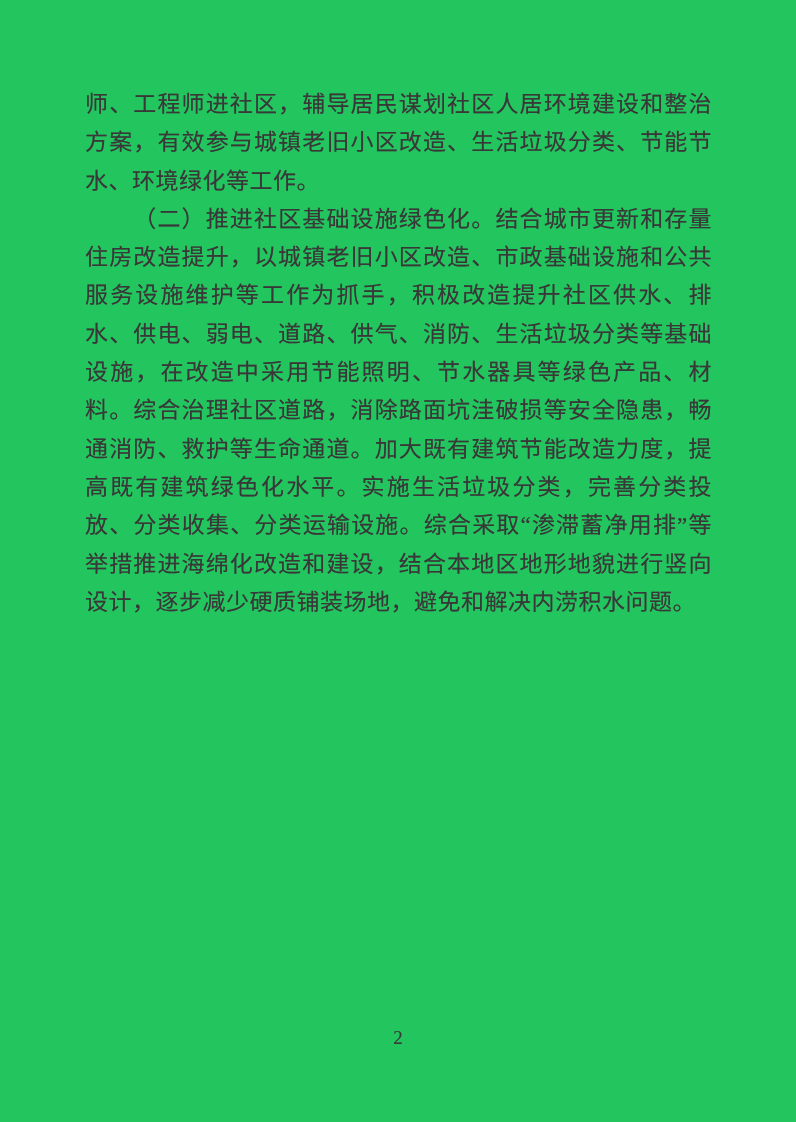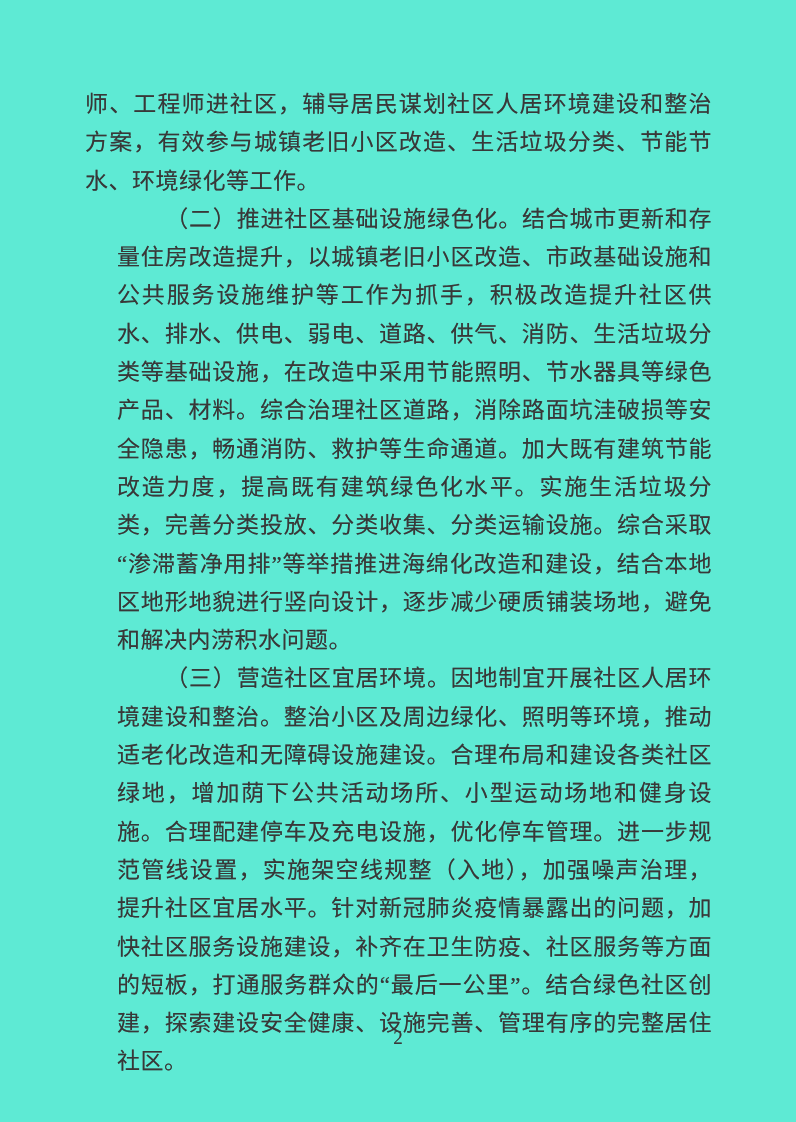--- a/index.html
+++ b/index.html
@@ -5,21 +5,21 @@
 <style>
   html, body {
     margin: 0;
     padding: 0;
     background: #ffffff;
   }
   .page {
     position: relative;
     width: 796px;
     height: 1122px;
-    background: #5eead4;
+    background: #22c55e;
     overflow: hidden;
     font-family: "Liberation Serif", "DejaVu Serif", serif;
   }
   .doc-body {
     position: absolute;
     left: 85px;
     top: 86px;
     width: 627px;
     color: #383838;
     font-size: 23px;
@@ -29,21 +29,20 @@
     letter-spacing: 0.5px;
     
     text-shadow: 0 0 0.6px rgba(70,70,70,0.55);
   }
   .doc-body p {
     margin: 0;
     padding: 0;
   }
   .doc-body p.indent {
     text-indent: 2.1em;
-    margin-left: 32px;
   }
   .page-footer {
     position: absolute;
     left: 0;
     top: 1026px;
     width: 100%;
     text-align: center;
     color: #3a3a3a;
     font-size: 19px;
     line-height: 24px;
@@ -51,18 +50,17 @@
   }
 </style>
 </head>
 <body>
 
 <div class="page">
 
   <div class="doc-body">
     <p>师、工程师进社区，辅导居民谋划社区人居环境建设和整治方案，有效参与城镇老旧小区改造、生活垃圾分类、节能节水、环境绿化等工作。</p>
     <p class="indent">（二）推进社区基础设施绿色化。结合城市更新和存量住房改造提升，以城镇老旧小区改造、市政基础设施和公共服务设施维护等工作为抓手，积极改造提升社区供水、排水、供电、弱电、道路、供气、消防、生活垃圾分类等基础设施，在改造中采用节能照明、节水器具等绿色产品、材料。综合治理社区道路，消除路面坑洼破损等安全隐患，畅通消防、救护等生命通道。加大既有建筑节能改造力度，提高既有建筑绿色化水平。实施生活垃圾分类，完善分类投放、分类收集、分类运输设施。综合采取“渗滞蓄净用排”等举措推进海绵化改造和建设，结合本地区地形地貌进行竖向设计，逐步减少硬质铺装场地，避免和解决内涝积水问题。</p>
-    <p class="indent">（三）营造社区宜居环境。因地制宜开展社区人居环境建设和整治。整治小区及周边绿化、照明等环境，推动适老化改造和无障碍设施建设。合理布局和建设各类社区绿地，增加荫下公共活动场所、小型运动场地和健身设施。合理配建停车及充电设施，优化停车管理。进一步规范管线设置，实施架空线规整（入地），加强噪声治理，提升社区宜居水平。针对新冠肺炎疫情暴露出的问题，加快社区服务设施建设，补齐在卫生防疫、社区服务等方面的短板，打通服务群众的“最后一公里”。结合绿色社区创建，探索建设安全健康、设施完善、管理有序的完整居住社区。</p>
   </div>
 
   <div class="page-footer">2</div>
 
 </div>
 
 </body></html>

